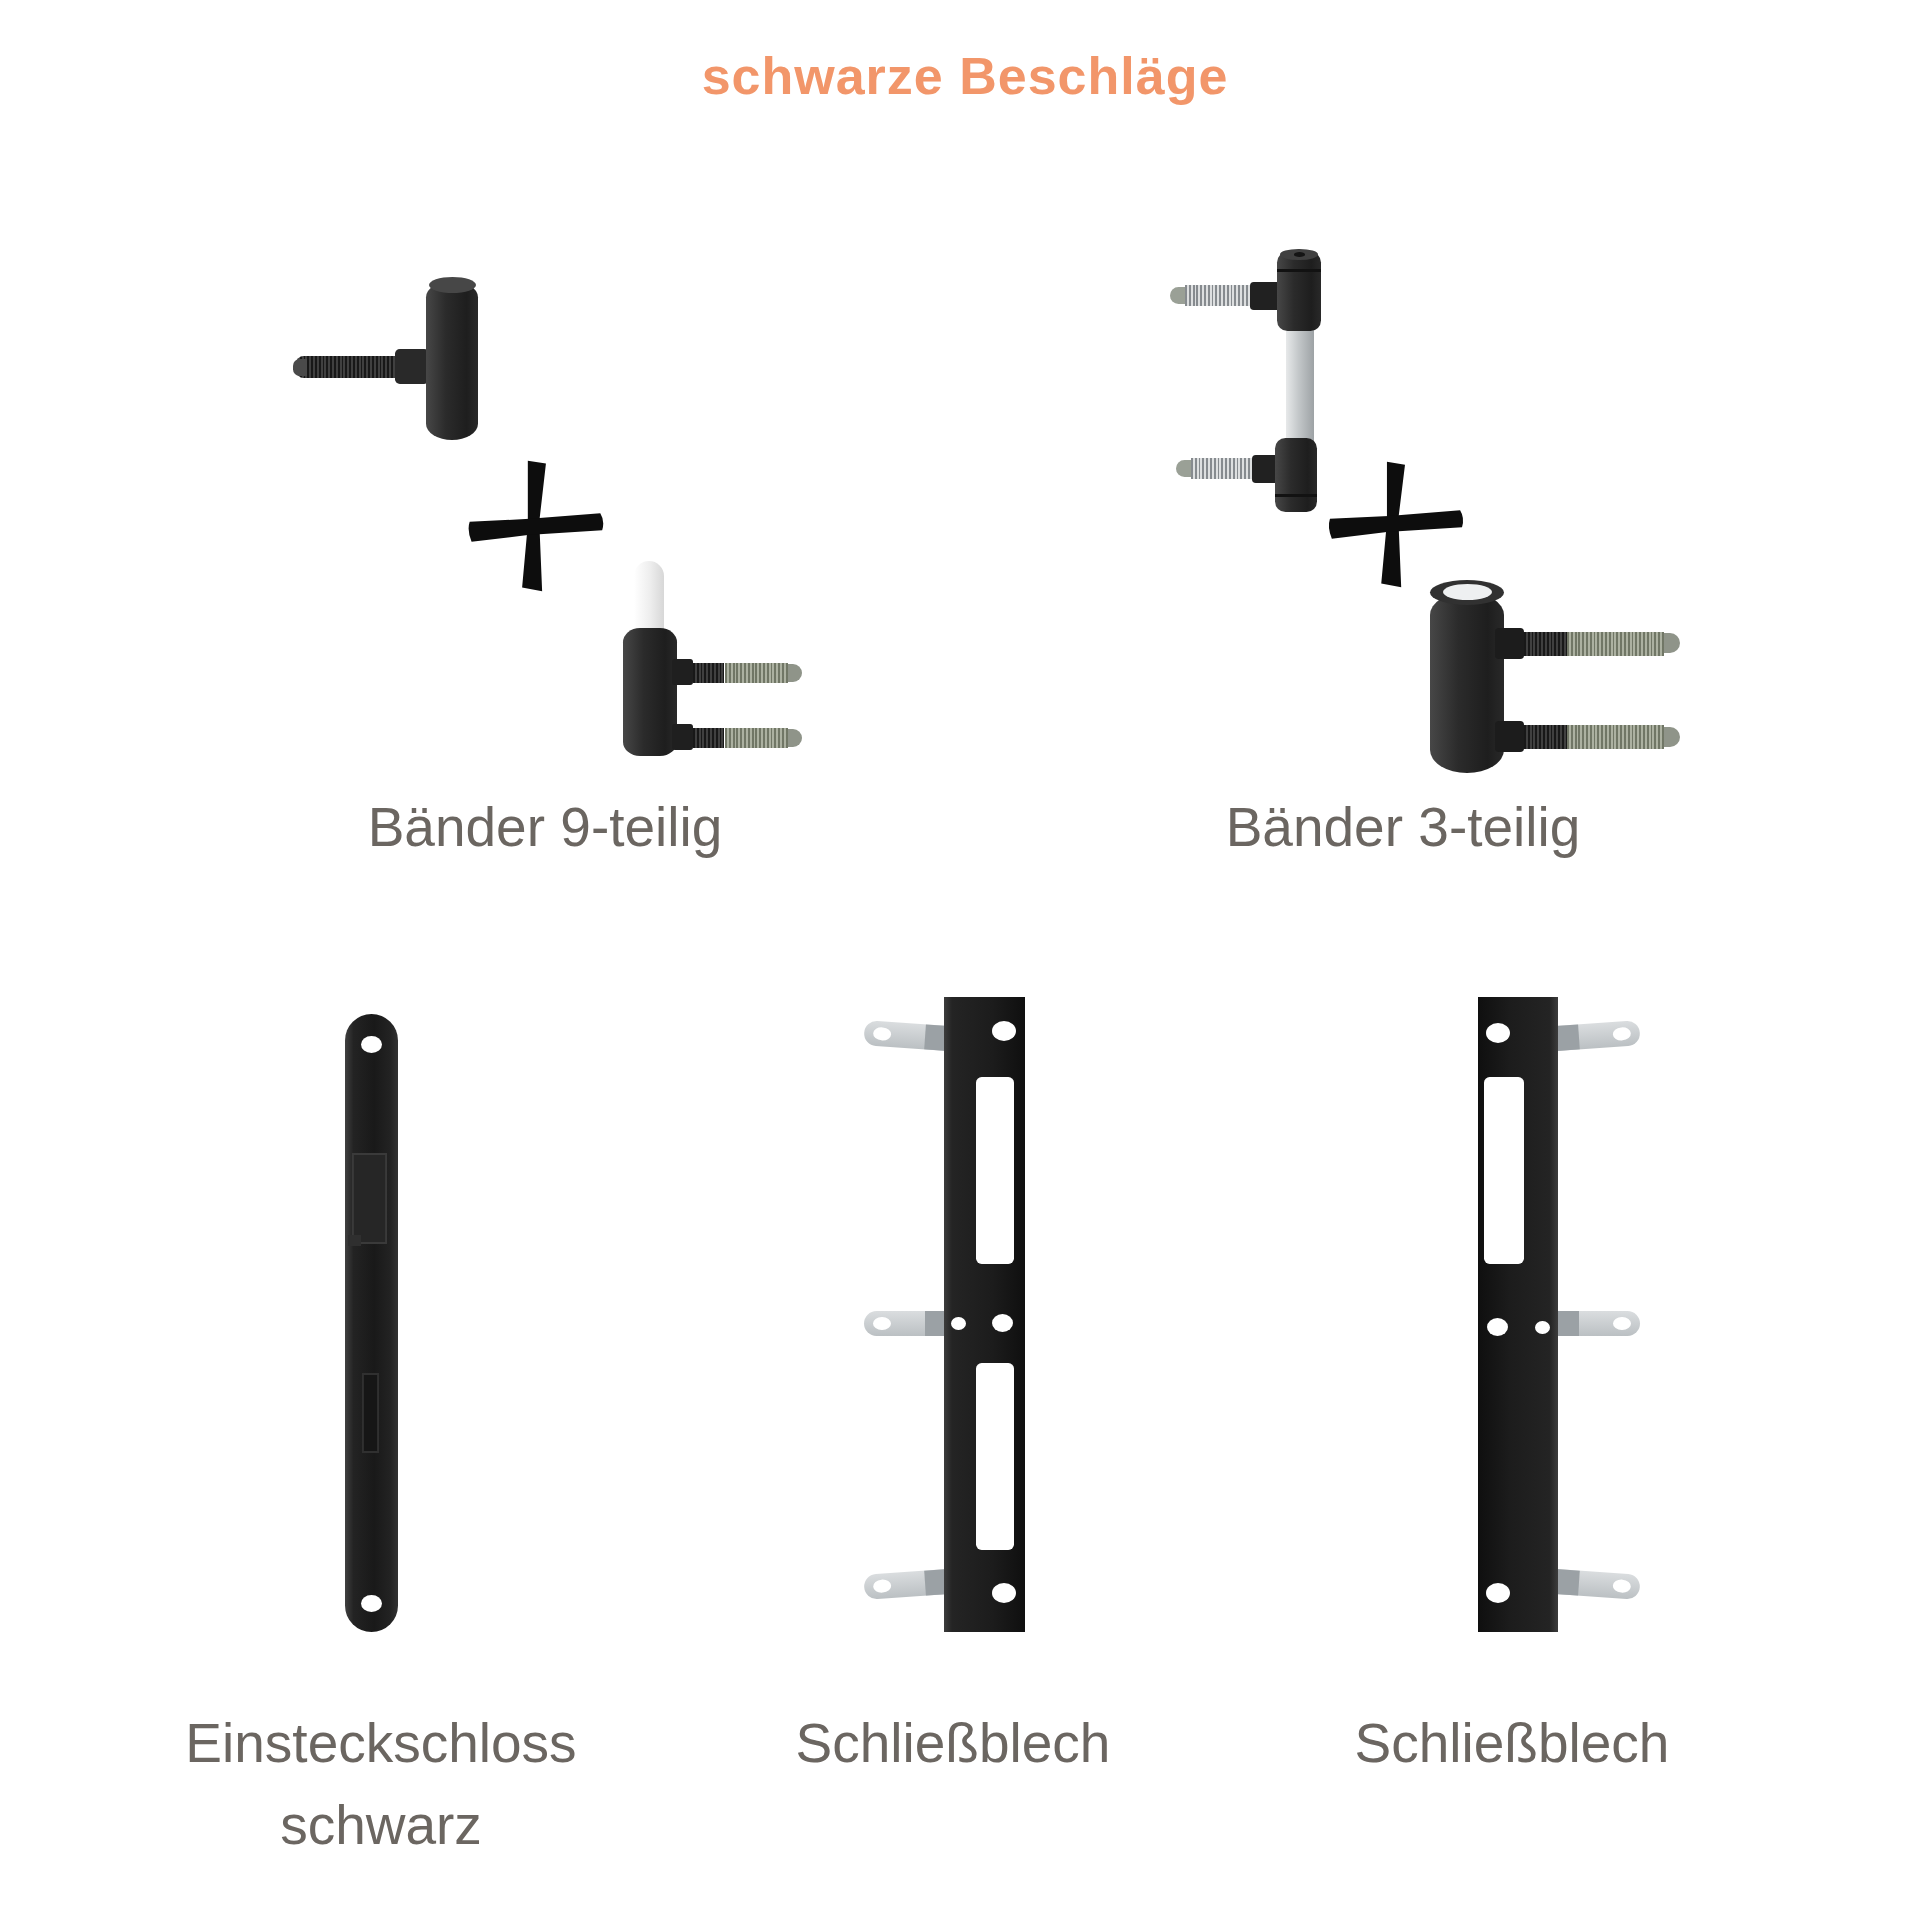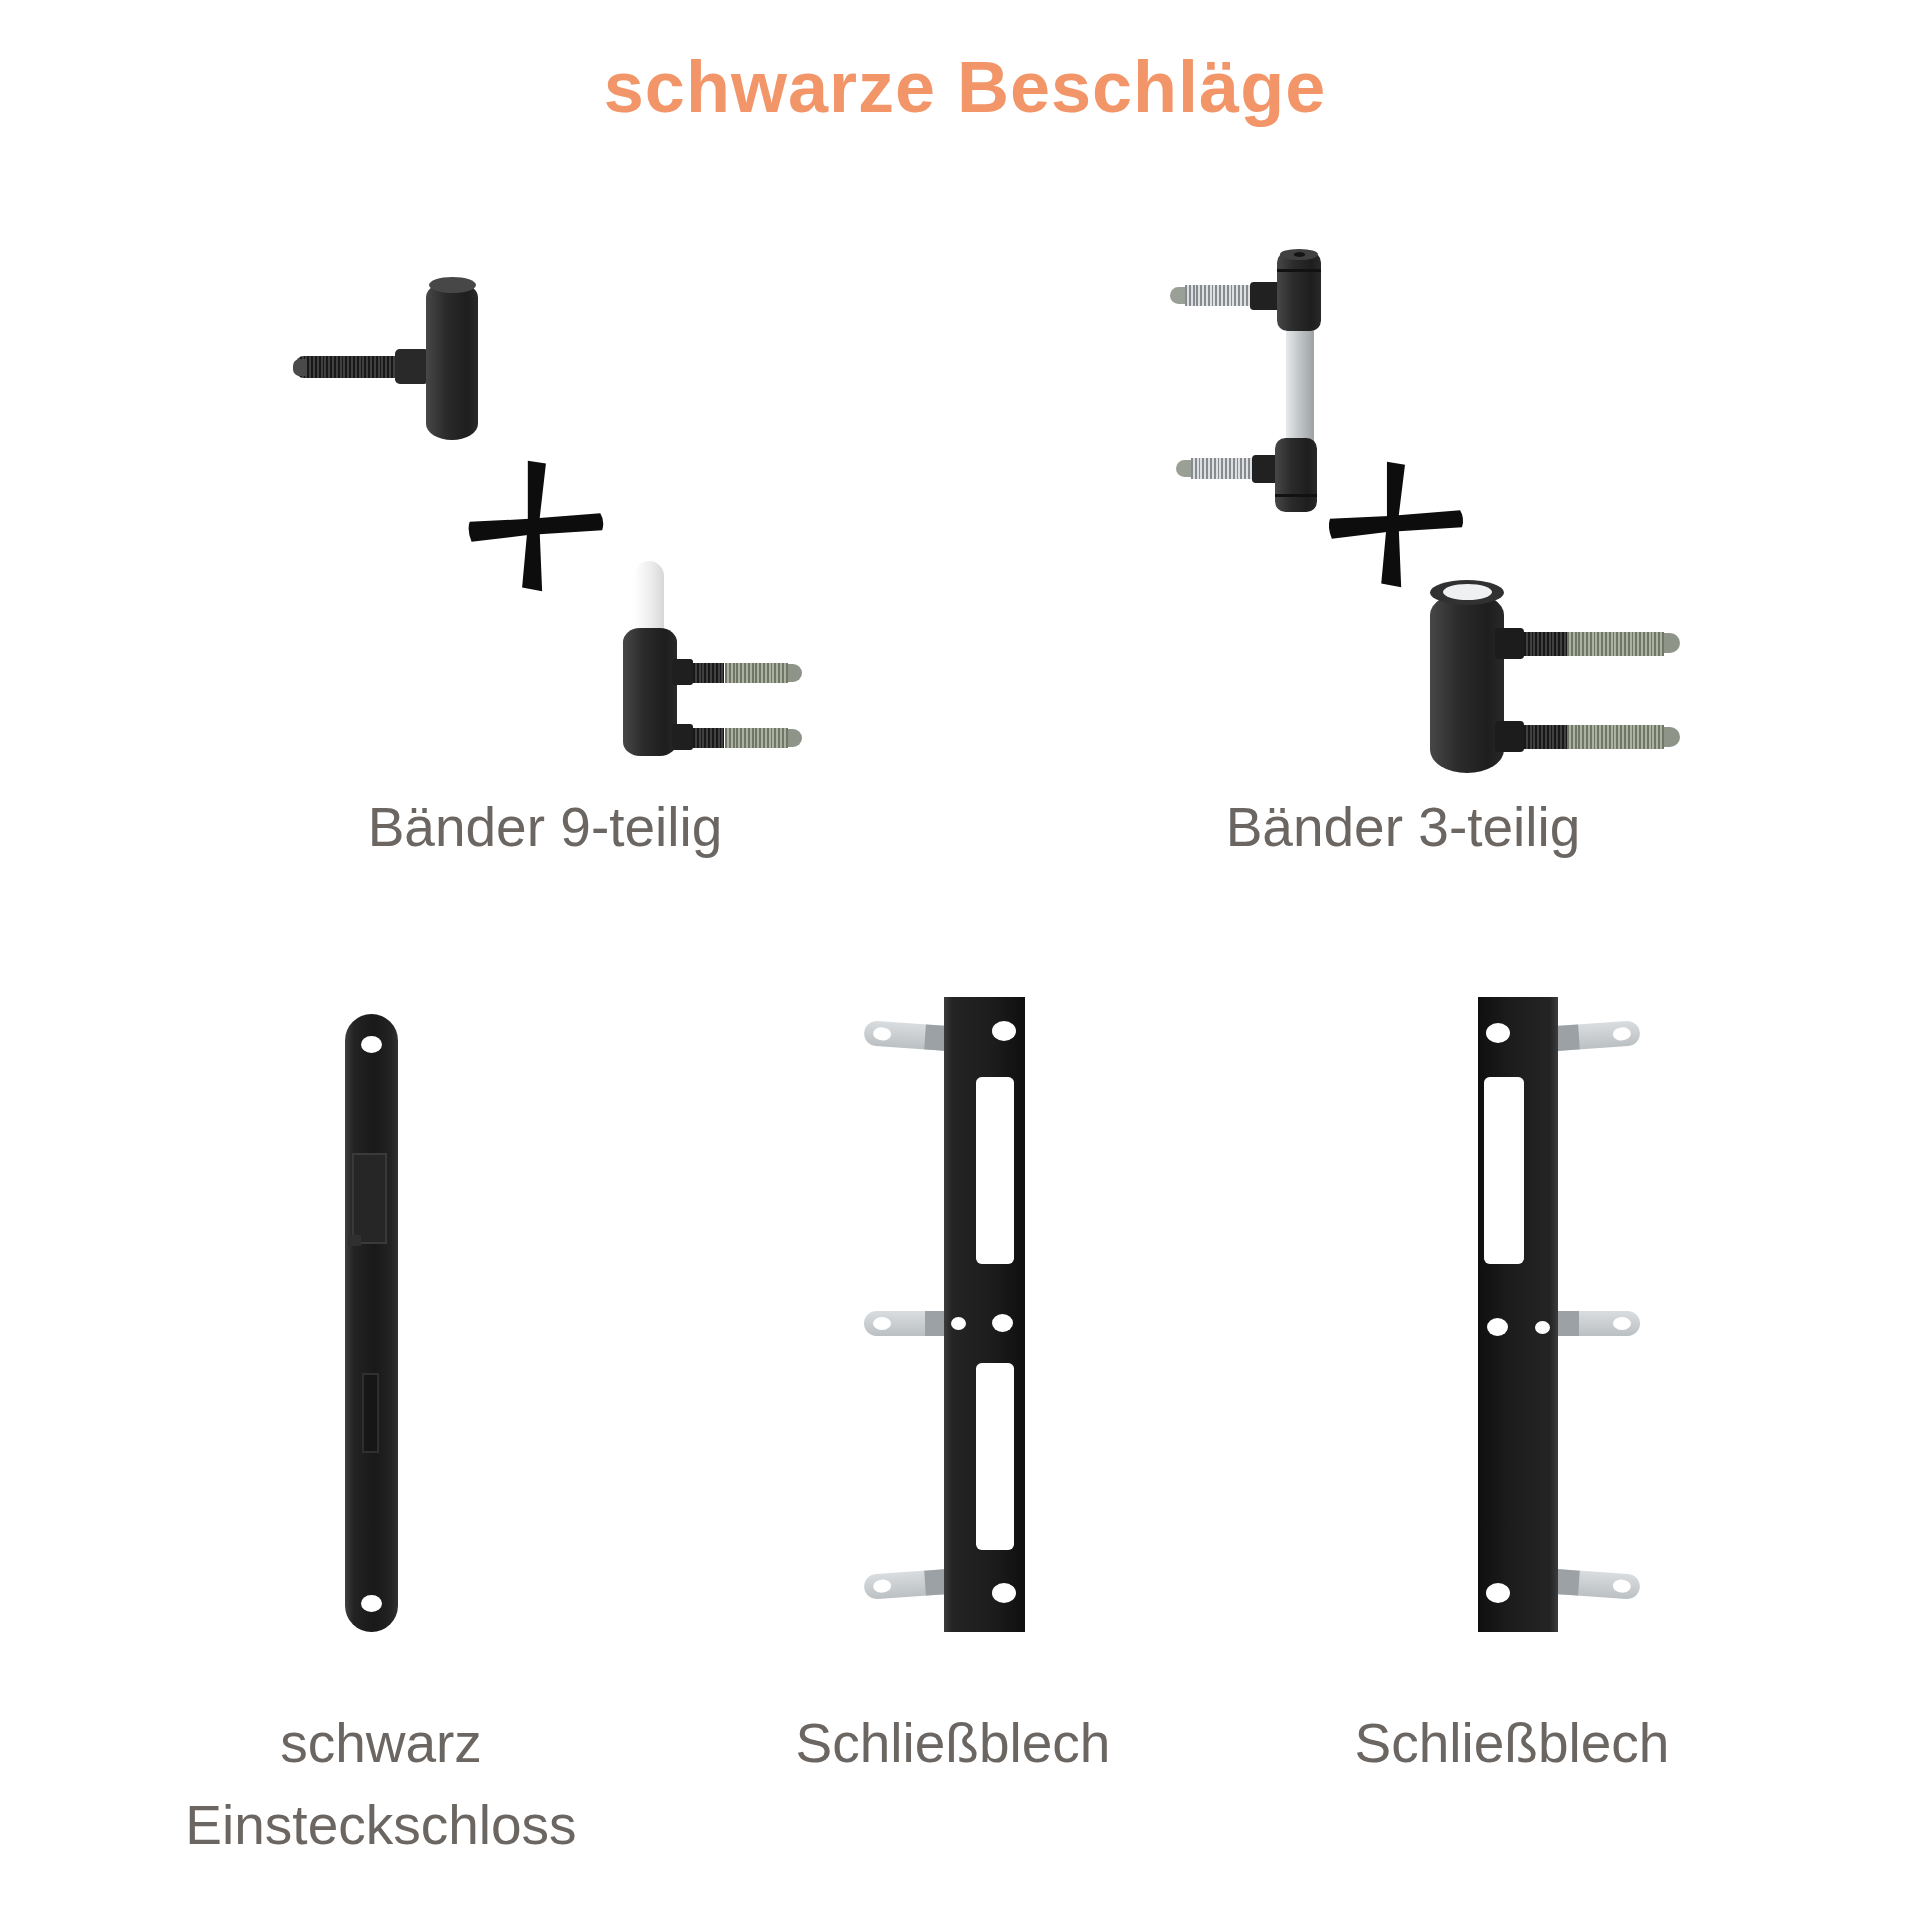--- a/index.html
+++ b/index.html
@@ -3,21 +3,21 @@
 <meta charset="utf-8">
 <style>
   html,body{margin:0;padding:0;}
   body{width:1926px;height:1926px;background:#ffffff;overflow:hidden;
        font-family:"Liberation Sans",sans-serif;}
   .stage{position:relative;width:1926px;height:1926px;background:#fff;}
   .abs{position:absolute;}
 
   
   .title{position:absolute;left:4px;right:0;top:46px;text-align:center;
-         font-size:72px;font-weight:bold;color:#f2966a;letter-spacing:1px;}
+         font-size:52px;font-weight:bold;color:#f2966a;letter-spacing:1px;}
 
   
   .caption{position:absolute;color:#6b6661;font-size:55px;text-align:center;}
   .cap-line{height:82px;line-height:82px;white-space:nowrap;}
   .cap-hinge2{left:212px;top:786px;width:666px;}
   .cap-hinge3{left:1070px;top:786px;width:666px;}
   .cap-lock{left:48px;top:1702px;width:666px;}
   .cap-std{left:620px;top:1702px;width:666px;}
   .cap-one{left:1179px;top:1702px;width:666px;}
 
@@ -204,22 +204,22 @@
 
   <div>
     <div class="abs plateL"></div>
     <div class="abs holeL1 hole"></div>
     <div class="abs latchL"></div>
     <div class="abs latchL-lip"></div>
     <div class="abs boltL"></div>
     <div class="abs holeL2 hole"></div>
 
     <div class="caption cap-lock">
+      <div class="cap-line">Einsteckschloss</div>
       <div class="cap-line">schwarz</div>
-      <div class="cap-line">Einsteckschloss</div>
     </div>
   </div>
 
   <div>
     <div class="abs tab tab-left tabMt">
       <div class="tab-conn"></div>
       <div class="tab-hole"></div>
     </div>
     <div class="abs tab tab-left tabMm">
       <div class="tab-conn"></div>

